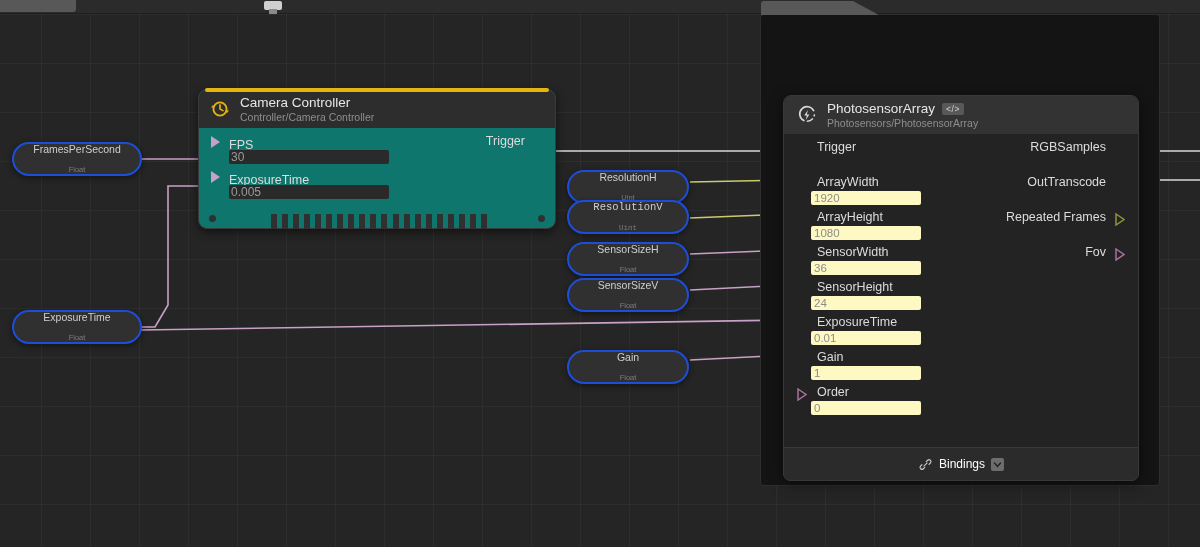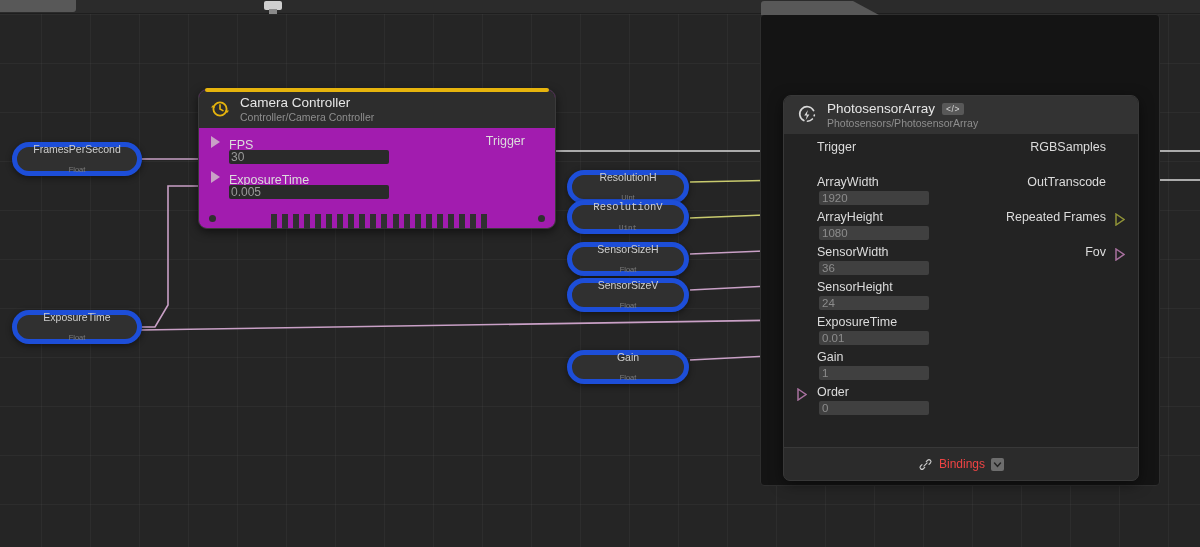--- a/index.html
+++ b/index.html
@@ -40,21 +40,21 @@
 
   
   #wires { position:absolute; inset:0; pointer-events:none; }
 
   
   .node { position:absolute; }
 
   
   #camera-node {
     left:198px; top:89px; width:358px; height:140px;
-    background:#a21caf;
+    background:#0f766e;
     border:1px solid #3a3a3a;
     border-radius:9px;
     box-shadow:0 3px 10px rgba(0,0,0,.55);
   }
   #camera-accent {
     position:absolute; left:6px; right:6px; top:-2px; height:4px;
     background:#e6b40d; border-radius:3px;
   }
   .node-header {
     height:38px; display:flex; align-items:center; gap:9px;
@@ -92,21 +92,21 @@
   
   #camera-pins {
     position:absolute; left:72px; bottom:-1px; width:216px; height:15px;
     display:flex; gap:5px; justify-content:space-between;
   }
   #camera-pins i { display:block; width:6px; height:15px; background:#303030; border-radius:0 0 1px 1px;}
   .chip-dot { position:absolute; width:7px; height:7px; border-radius:50%; background:#303030; bottom:6px; }
 
   
   .var-node {
-    background:#303030; border:5px solid #1d4ed8; border-radius:17px;
+    background:#303030; border:2px solid #1d4ed8; border-radius:17px;
     height:34px; display:flex; flex-direction:column;
     align-items:center; justify-content:center;
     box-shadow:0 2px 6px rgba(0,0,0,.45);
     gap:11px;
   }
   .var-name { font-size:10.5px; color:#cfcfcf; line-height:1.1; }
   .var-type { font-size:7.5px; color:#7e7e7e; line-height:1.1; }
   .var-port { position:absolute; top:11px; }
 
   
@@ -135,40 +135,40 @@
     background:#333333; border-radius:7px 7px 0 0;
   }
   .code-badge {
     font-size:8.5px; color:#d8d8d8; background:#585858;
     border-radius:2px; padding:1px 4px; margin-left:7px; letter-spacing:.5px;
   }
   #psa-body { position:relative; padding-top:4px; }
   .psa-row { height:35px; position:relative; }
   .psa-label { position:absolute; left:33px; top:2px; font-size:12.5px; color:#dcdcdc; }
   .psa-value {
-    position:absolute; left:35px; top:18px; width:110px; height:14px;
-    background:#404040; border-radius:2px;
+    position:absolute; left:27px; top:18px; width:110px; height:14px;
+    background:#fef9c3; border-radius:2px;
     font-size:11.5px; color:#8c8c8c; padding-left:3px; line-height:14px;
   }
   .psa-out-label { position:absolute; right:32px; top:2px; font-size:12.5px; color:#dcdcdc; }
 
   #psa-pins {
     position:absolute; left:58px; bottom:4px; width:245px; height:18px;
     display:flex; justify-content:space-between;
   }
   #psa-pins i { display:block; width:6px; height:18px; background:#6b5c21; border-radius:0 0 1px 1px;}
   #psa-pins i::before{ content:""; display:block; width:6px;height:3px;background:#d3a82b;}
   .psa-dot { position:absolute; width:8px; height:8px; border-radius:50%; background:#191919; bottom:10px; }
 
   #bindings-bar {
     position:absolute; left:22px; top:432px; width:356px; height:34px;
     background:#2b2b2b; border:1px solid #383838; border-radius:0 0 7px 7px;
     display:flex; align-items:center; justify-content:center; gap:6px;
   }
-  #bindings-label { font-size:12px; color:#ef4444; }
+  #bindings-label { font-size:12px; color:#ffffff; }
   #bindings-check {
     width:13px; height:13px; background:#6d6d6d; border-radius:2px;
     display:flex; align-items:center; justify-content:center;
   }
 </style>
 </head>
 <body>
 
 <div id="canvas"></div>
 

